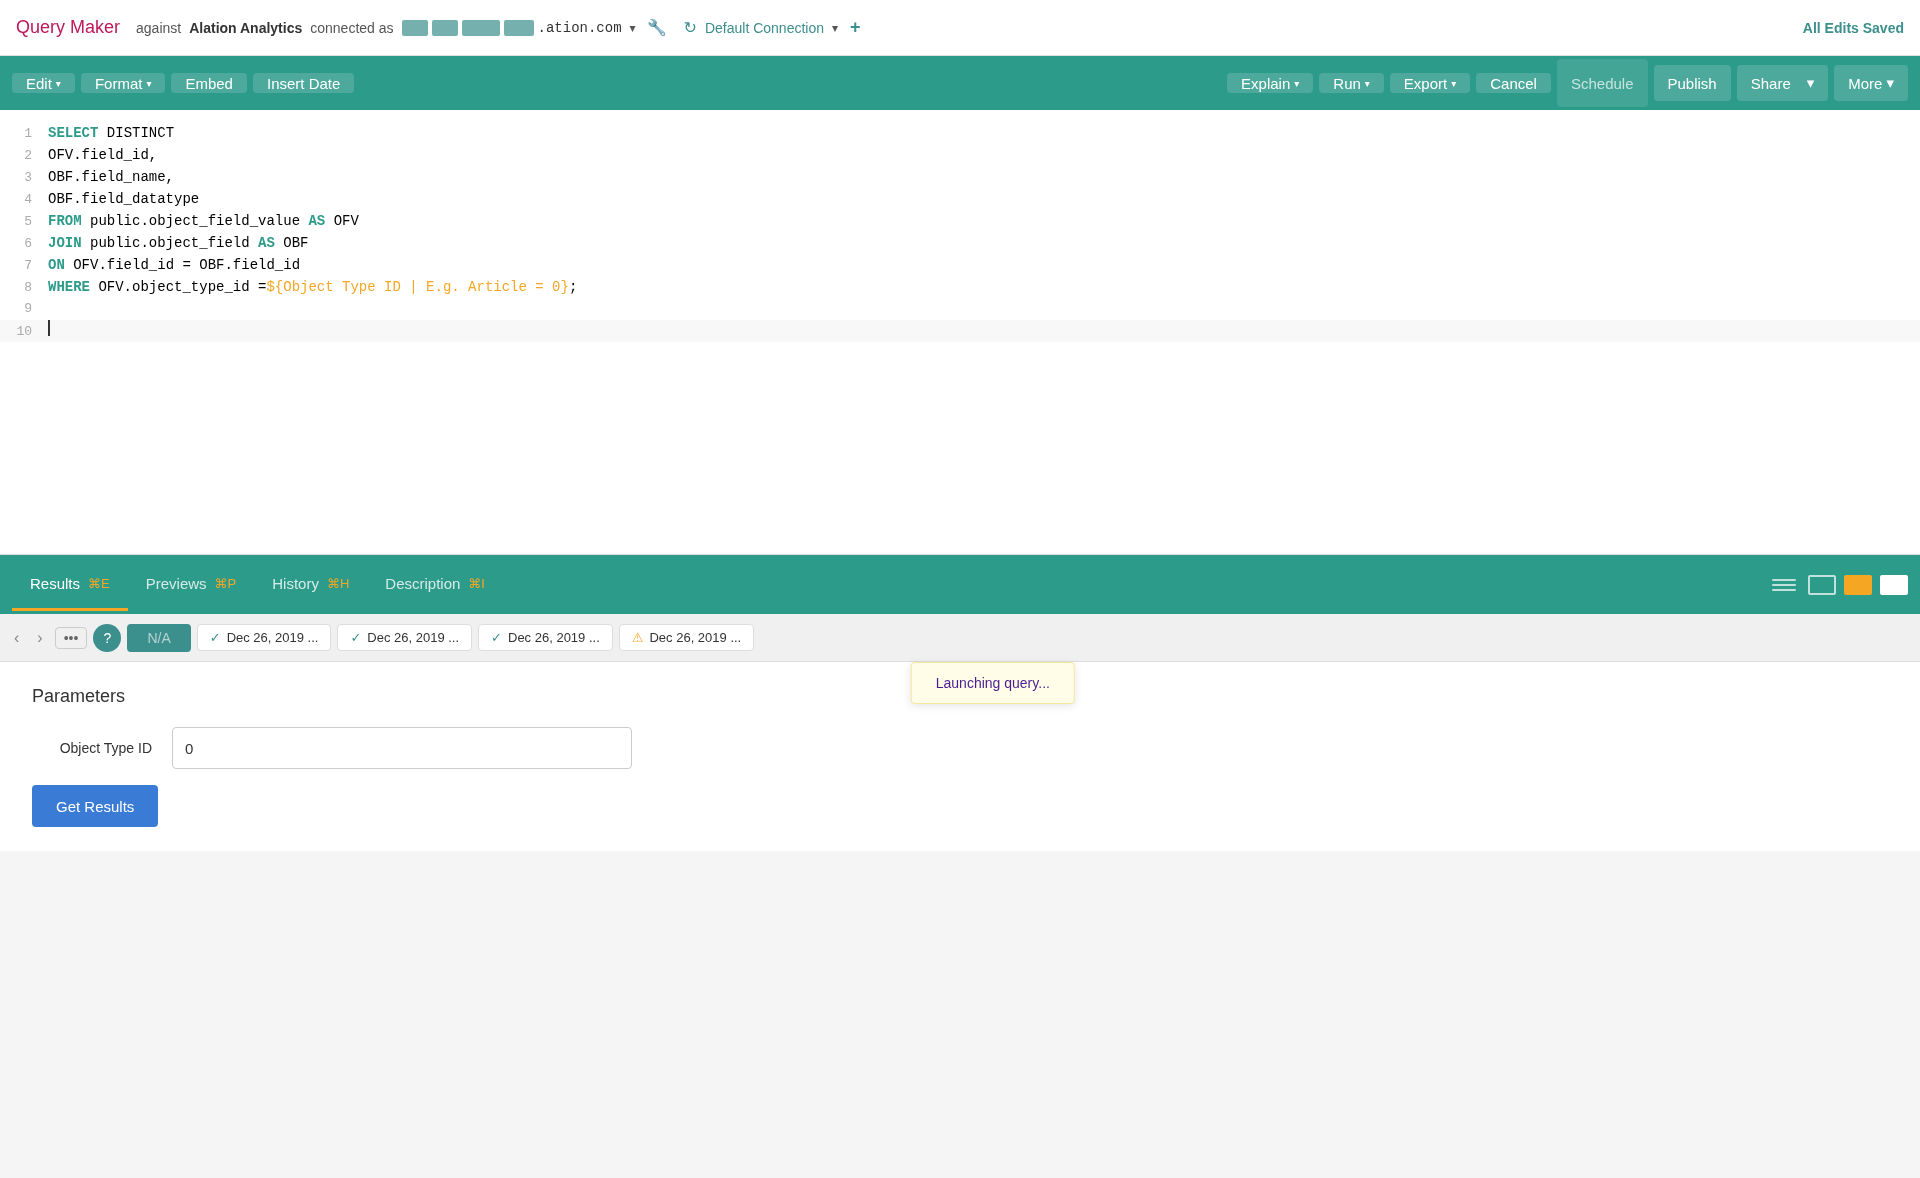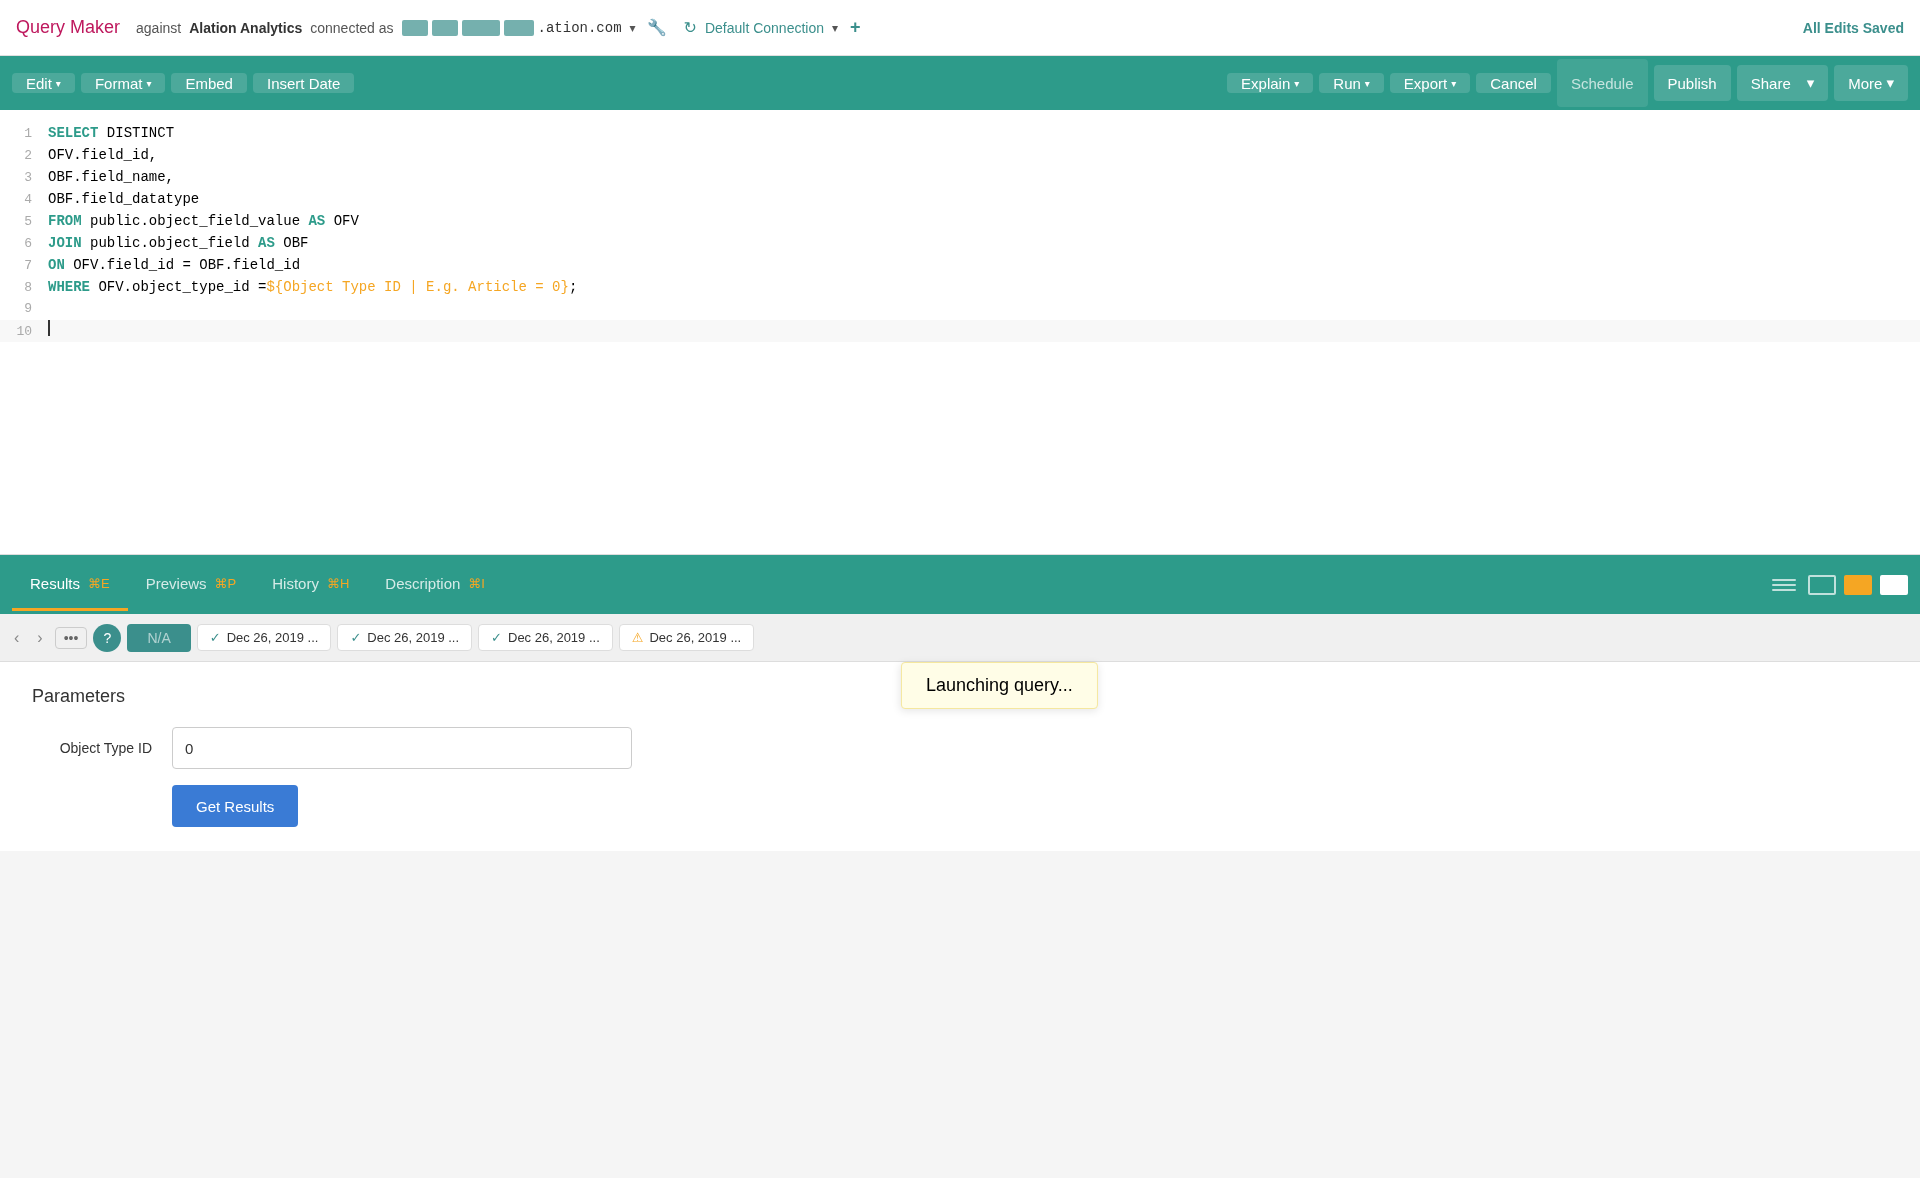--- a/index.html
+++ b/index.html
@@ -284,22 +284,22 @@
     
     .launching-tooltip {
       position: absolute;
       top: 48px;
       left: 50%;
       transform: translateX(-30%);
       background: #fffde7;
       border: 1px solid #f5e79e;
       border-radius: 4px;
       padding: 12px 24px;
-      font-size: 18px;
-      color: #000000;
+      font-size: 14px;
+      color: #4c1d95;
       z-index: 10;
       box-shadow: 0 2px 8px rgba(0,0,0,0.1);
     }
 
     
     .parameters-section {
       padding: 24px 32px;
       background: #fff;
     }
     .params-title {
@@ -331,21 +331,20 @@
       outline: none;
     }
     .get-results-btn {
       background: #3a7bd5;
       color: #fff;
       border: none;
       border-radius: 4px;
       padding: 10px 24px;
       font-size: 15px;
       cursor: pointer;
-      margin-left: 140px;
       height: 42px;
     }
   </style>
 </head>
 <body>
 
 <div class="top-bar">
   <span class="app-title">Query Maker</span>
   <span class="connection-text">against</span>
   <span class="connection-text"><strong>Alation Analytics</strong></span>

